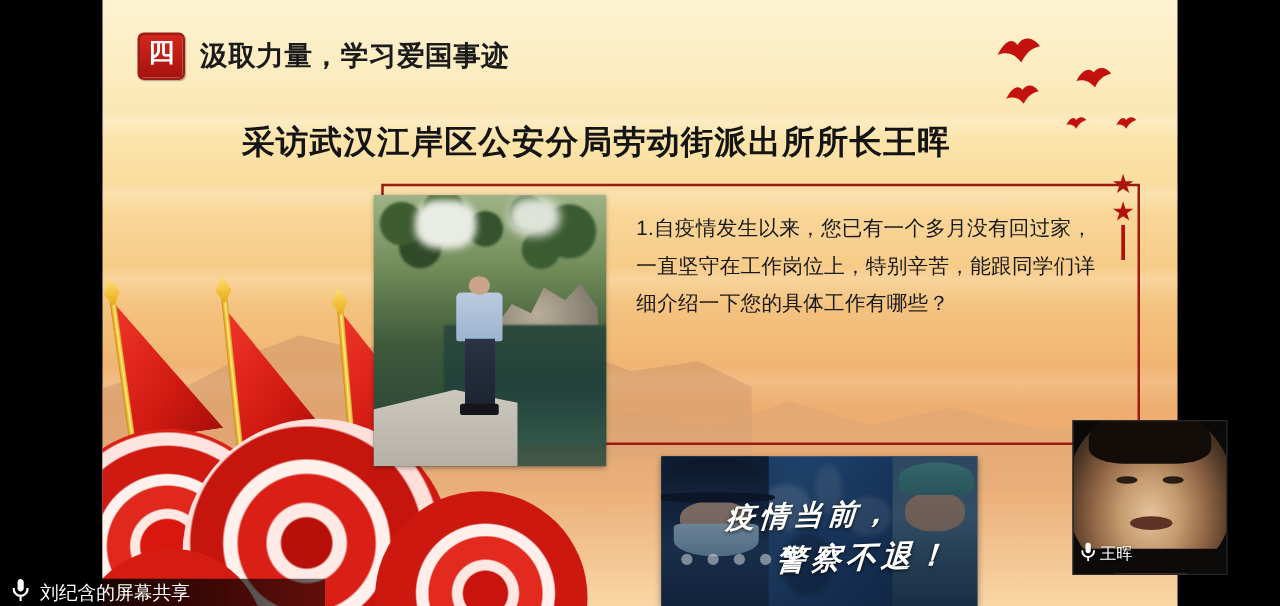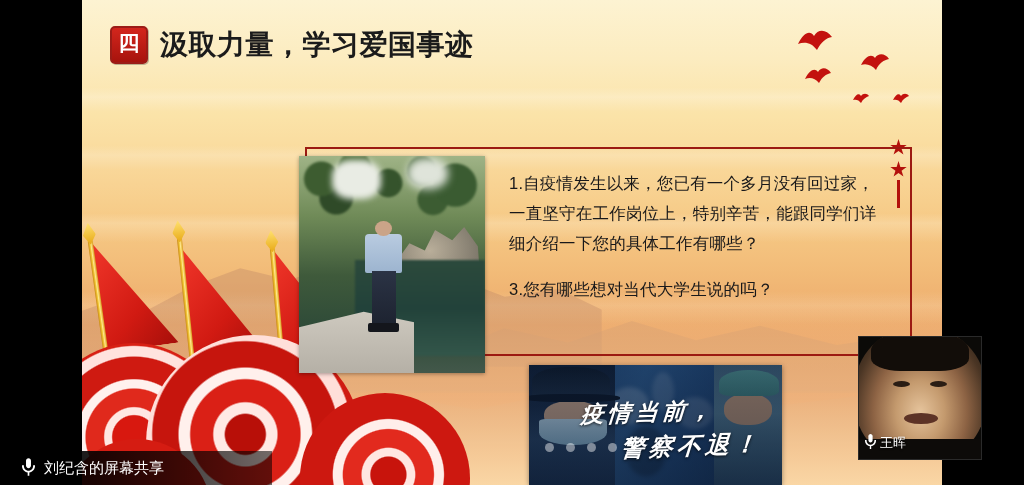--- a/index.html
+++ b/index.html
@@ -95,21 +95,21 @@
   
   #heading{
     position:absolute;left:28px;top:26px;display:flex;align-items:center;gap:12px;
   }
   .badge-num{
     width:34px;height:34px;border:2px solid #9b1c17;border-radius:5px;
     background:linear-gradient(to bottom,#d3261d,#a7130d);
     color:#fff;font-size:21px;line-height:30px;text-align:center;font-weight:bold;
     box-shadow:1px 1px 0 rgba(0,0,0,.25);
   }
-  #heading .htext{font-size:28px;color:#1b1b1b;font-weight:bold;letter-spacing:.5px;}
+  #heading .htext{font-size:22px;color:#1b1b1b;font-weight:bold;letter-spacing:.5px;}
 
   
   #slide-title{
     position:absolute;left:0;top:96px;width:790px;text-align:center;
     font-size:26px;font-weight:bold;color:#141414;letter-spacing:1px;
   }
 
   
   .bird{position:absolute;color:#c3120e;}
   .bird svg{display:block;}
@@ -222,21 +222,21 @@
   #video-tile .veyeR{position:absolute;left:58%;top:36%;width:14%;height:5%;background:#2a1d14;border-radius:50%;}
   #video-tile .vmouth{position:absolute;left:37%;top:62%;width:28%;height:9%;background:#5d3326;border-radius:50%;}
   #video-tile .vbody{position:absolute;left:0;bottom:0;width:100%;height:16%;background:#0d0b09;}
   #video-tile .vlabel{
     position:absolute;left:6px;bottom:7px;display:flex;align-items:center;gap:4px;
     color:#fff;font-size:13px;text-shadow:0 1px 2px rgba(0,0,0,.9);
   }
 
   
   #share-bar{
-    position:absolute;left:12px;bottom:0;height:34px;width:260px;
+    position:absolute;left:0;bottom:0;height:22px;width:260px;
     display:flex;align-items:center;gap:9px;padding-left:10px;
     background:linear-gradient(to right,rgba(0,0,0,.92) 0%,rgba(0,0,0,.88) 32%,rgba(0,0,0,.55) 100%);
     color:#fff;font-size:15px;box-sizing:border-box;
   }
 
   .mic{display:inline-block;}
 </style>
 </head>
 <body>
 
@@ -304,39 +304,39 @@
     <div class="bird" style="left:810px;top:92px;">
       <svg width="18" height="14" viewBox="0 0 18 14">
           <path fill="currentColor" d="M1 8 C4 2 7 1 9 4 C11 1 15 1 17 4 C14 5 11 7 9 11 C7 8 4 7 1 8 Z"></path>
         </svg>
     </div>
 
     <div class="star" style="left:808px;top:139px;"></div>
     <div class="star" style="left:808px;top:161px;"></div>
     <div class="star-stem" style="left:815px;top:180px;height:28px;"></div>
 
+    <div id="slide-title">采访武汉江岸区公安分局劳动街派出所所长王晖</div>
 
     <div id="content-frame"></div>
 
     <div id="officer-photo">
       <div class="foliage"></div>
       <div class="sky-gap"></div>
       <div class="sky-gap2"></div>
       <div class="rockery"></div>
       <div class="pond"></div>
       <div class="path"></div>
       <div class="person-shirt"></div>
       <div class="person-head"></div>
       <div class="person-legs"></div>
       <div class="person-shoes"></div>
     </div>
 
     <div id="questions">
       <p>1.自疫情发生以来，您已有一个多月没有回过家，一直坚守在工作岗位上，特别辛苦，能跟同学们详细介绍一下您的具体工作有哪些？</p>
-      <p>3.您有哪些想对当代大学生说的吗？</p>
     </div>
 
     <div id="banner-photo">
       <div class="bp-crowd"></div>
       <div class="bp-figL"></div>
       <div class="bp-face"></div>
       <div class="bp-mask"></div>
       <div class="bp-cap"></div>
       <div class="bp-capbrim"></div>
       <div class="bp-figR"></div>

